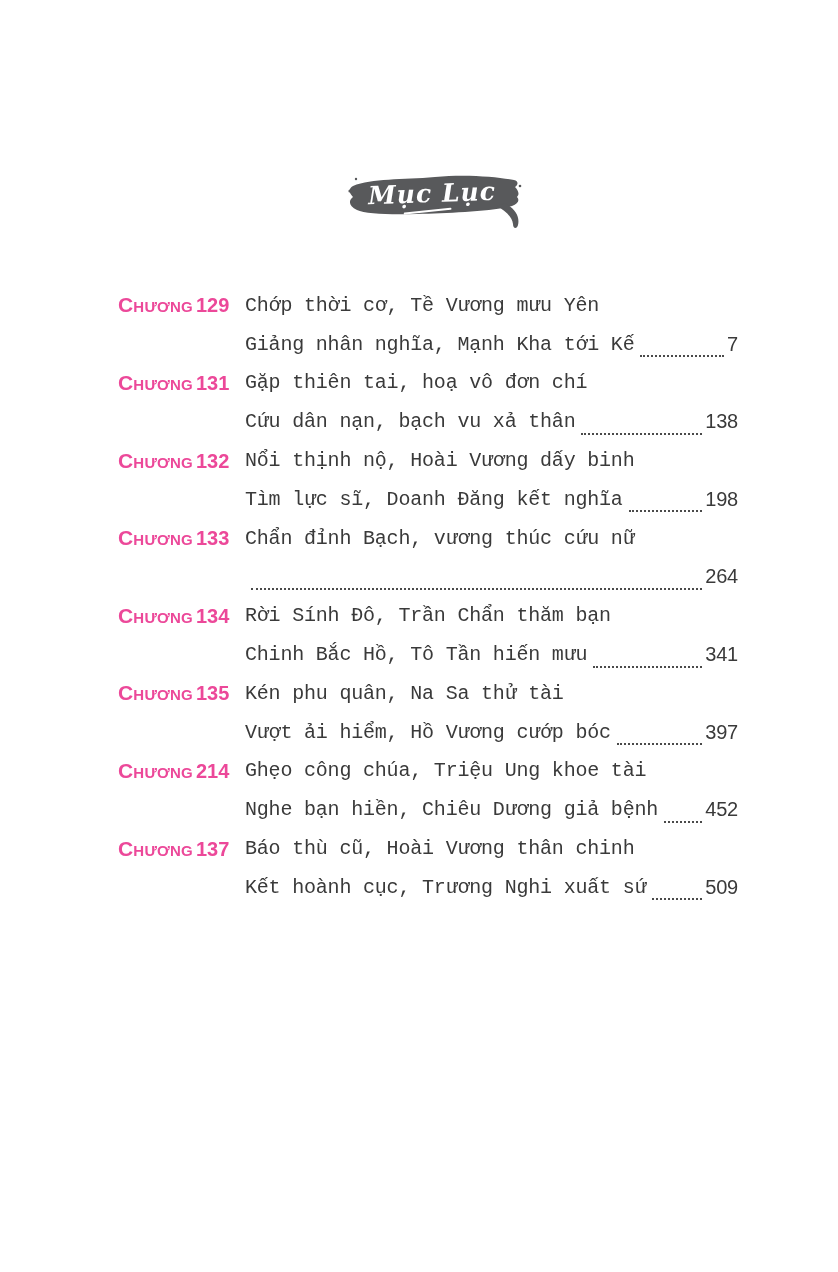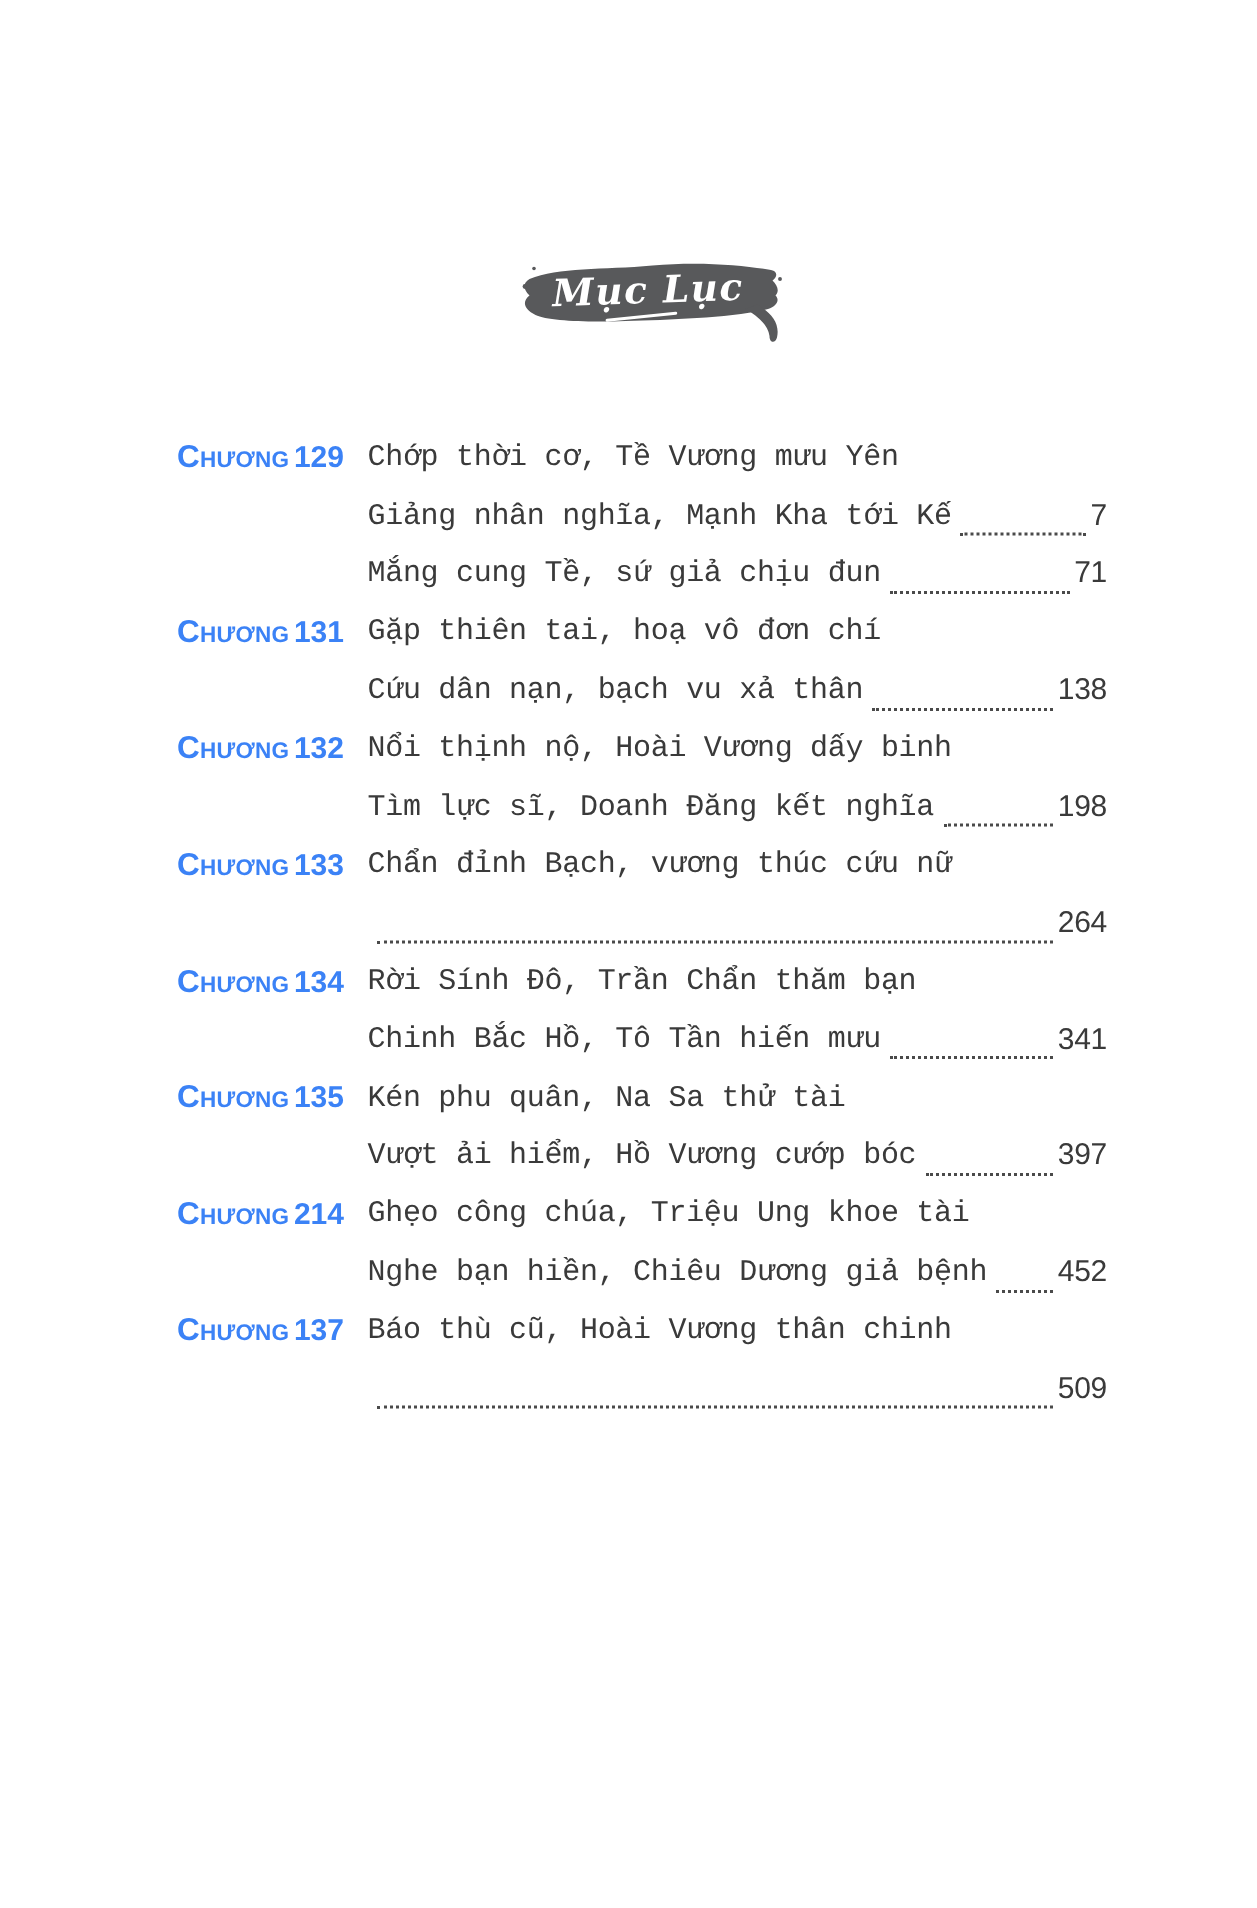--- a/index.html
+++ b/index.html
@@ -62,21 +62,21 @@
     color: #3a3a3a;
   }
   .row {
     display: flex;
     align-items: center;
     height: 38.8px;
   }
   .label {
     width: 127px;
     flex: none;
-    color: #3b82f6;
+    color: #ec4899;
     white-space: nowrap;
   }
   .chword {
     font-variant: small-caps;
     font-weight: bold;
     font-size: 21px;
     letter-spacing: 0.2px;
   }
   .chnum {
     font-weight: bold;
@@ -137,28 +137,20 @@
         <div class="row">
           <div class="label"></div>
           <div class="t2wrap">
             <span class="t2">Giảng nhân nghĩa, Mạnh Kha tới Kế</span>
             <span class="dots"></span>
             <span class="pg">7</span>
           </div>
         </div>
       </div>
       <div>
-        <div class="row">
-          <div class="label"></div>
-          <div class="t2wrap">
-            <span class="t2">Mắng cung Tề, sứ giả chịu đun</span>
-            <span class="dots"></span>
-            <span class="pg">71</span>
-          </div>
-        </div>
       </div>
       <div>
         <div class="row">
           <div class="label"><span class="chword">Chương</span><span class="chnum">131</span></div>
           <div class="t1">Gặp thiên tai, hoạ vô đơn chí</div>
         </div>
         <div class="row">
           <div class="label"></div>
           <div class="t2wrap">
             <span class="t2">Cứu dân nạn, bạch vu xả thân</span>
@@ -237,20 +229,21 @@
         </div>
       </div>
       <div>
         <div class="row">
           <div class="label"><span class="chword">Chương</span><span class="chnum">137</span></div>
           <div class="t1">Báo thù cũ, Hoài Vương thân chinh</div>
         </div>
         <div class="row">
           <div class="label"></div>
           <div class="t2wrap">
+            <span class="t2">Kết hoành cục, Trương Nghi xuất sứ</span>
             <span class="dots"></span>
             <span class="pg">509</span>
           </div>
         </div>
       </div>
     </div>
 
 </div>
 
 </body></html>

